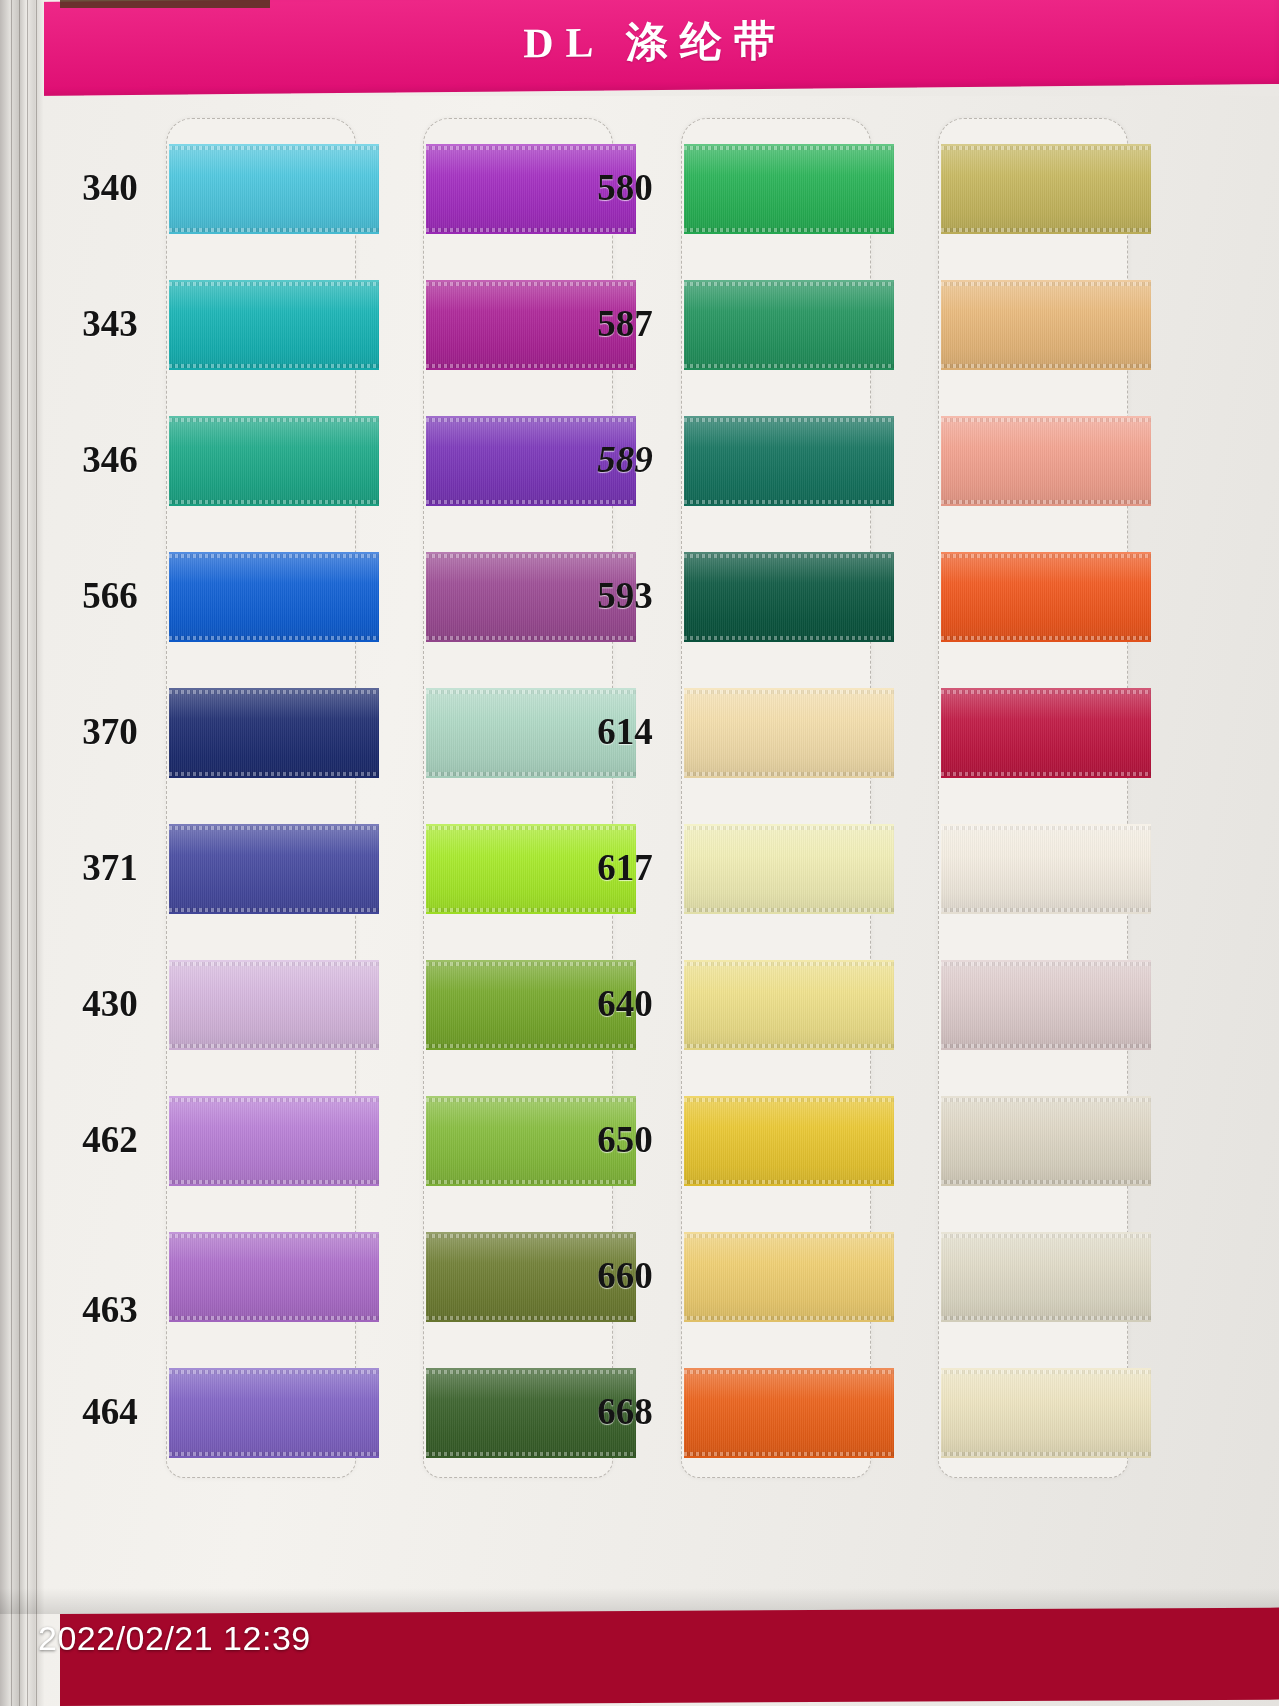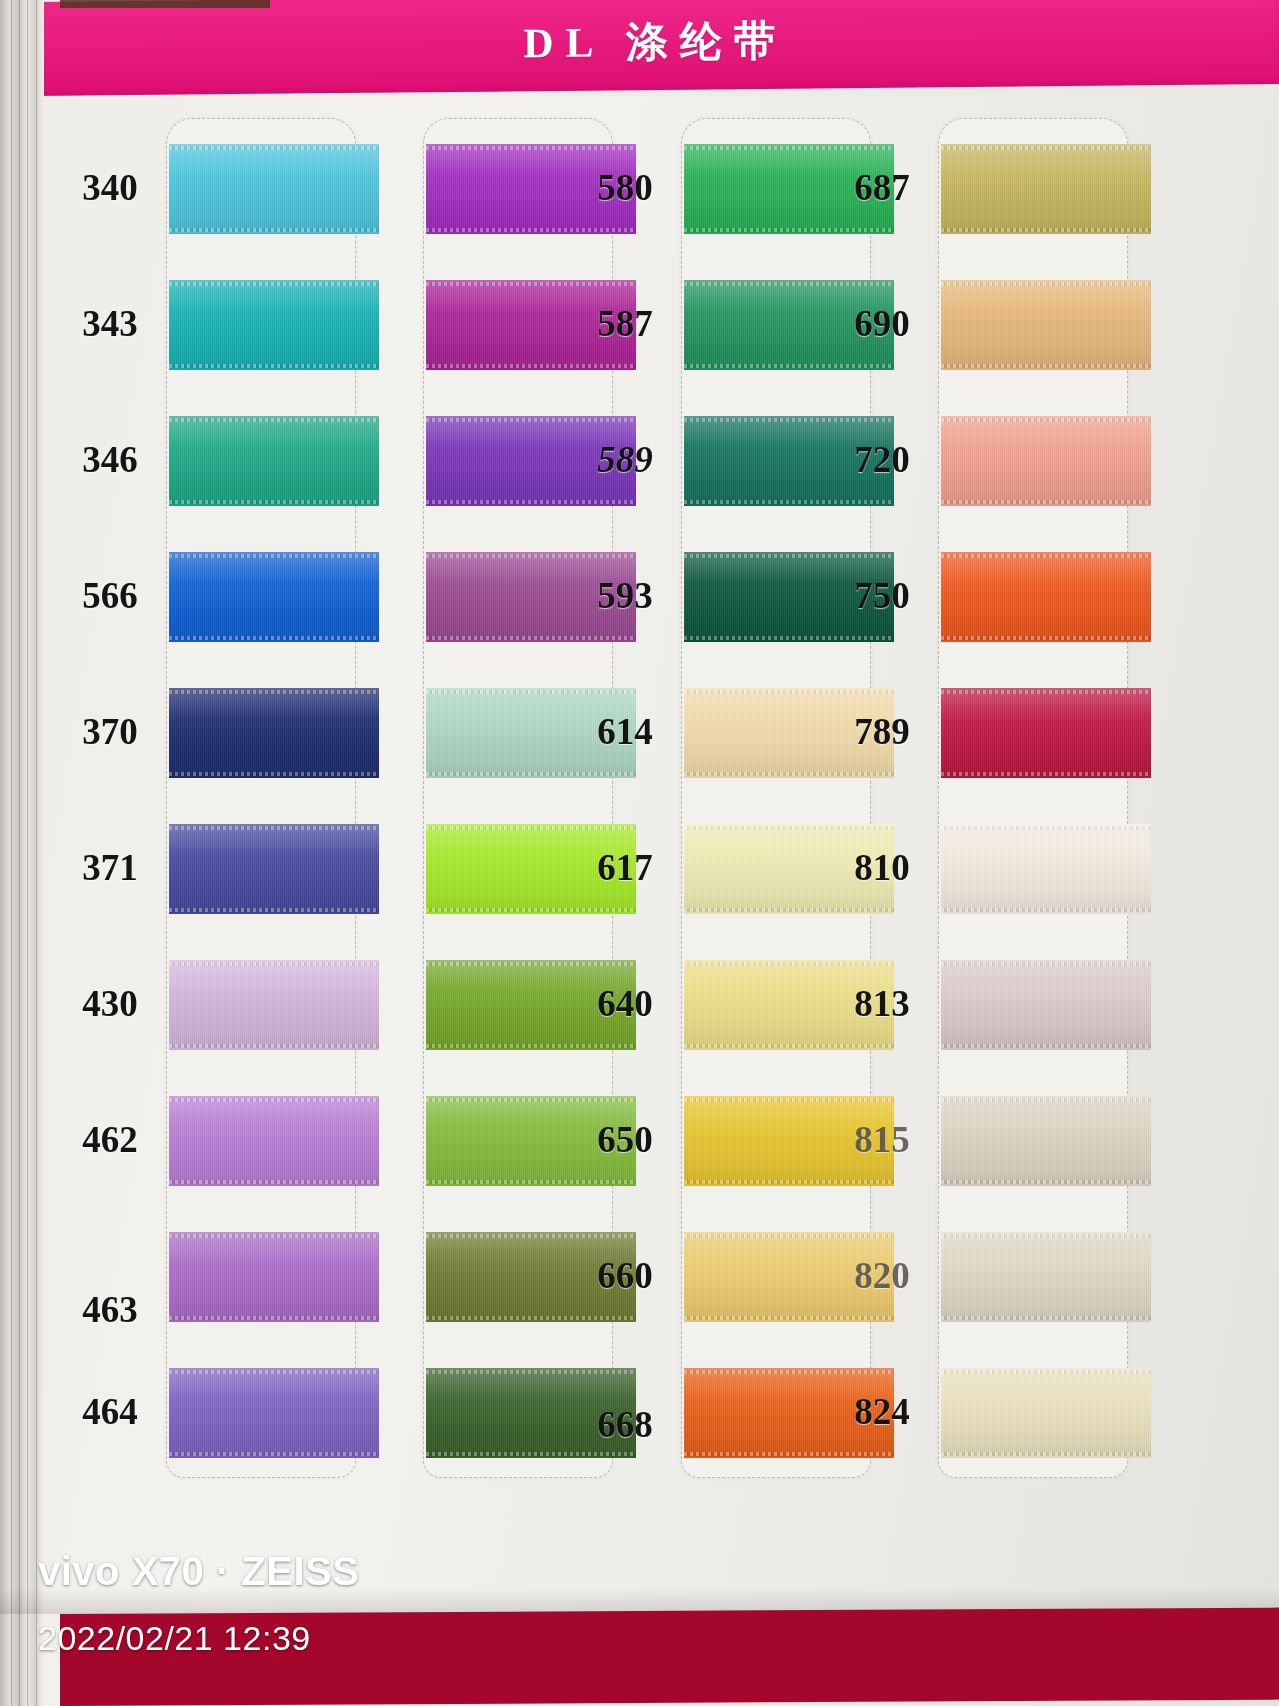--- a/index.html
+++ b/index.html
@@ -329,21 +329,21 @@
           <div class="labels">
             <div class="label" style="top: 51px;">580</div>
             <div class="label" style="top: 187px;">587</div>
             <div class="label" style="top: 323px; font-style: italic;">589</div>
             <div class="label" style="top: 459px;">593</div>
             <div class="label" style="top: 595px;">614</div>
             <div class="label" style="top: 731px;">617</div>
             <div class="label" style="top: 867px;">640</div>
             <div class="label" style="top: 1003px;">650</div>
             <div class="label" style="top: 1139px;">660</div>
-            <div class="label" style="top: 1275px; margin-top: 13px;">668</div>
+            <div class="label" style="top: 1275px;">668</div>
           </div>
           <div class="swatch-strip">
             <div class="swatch" style="top: 25px; height: 90px; background: rgb(39, 178, 85);">
               <div class="edge-top"></div>
               <div class="sheen"></div>
               <div class="edge-bot"></div>
             </div>
             <div class="swatch" style="top: 161px; height: 90px; background: rgb(35, 148, 94);">
               <div class="edge-top"></div>
               <div class="sheen"></div>
@@ -385,32 +385,20 @@
               <div class="edge-bot"></div>
             </div>
             <div class="swatch" style="top: 1249px; height: 90px; background: rgb(234, 96, 24);">
               <div class="edge-top"></div>
               <div class="sheen"></div>
               <div class="edge-bot"></div>
             </div>
           </div>
         </div>
         <div class="col col-3">
-          <div class="labels">
-            <div class="label" style="top: 51px;">687</div>
-            <div class="label" style="top: 187px;">690</div>
-            <div class="label" style="top: 323px;">720</div>
-            <div class="label" style="top: 459px;">750</div>
-            <div class="label" style="top: 595px;">789</div>
-            <div class="label" style="top: 731px;">810</div>
-            <div class="label" style="top: 867px;">813</div>
-            <div class="label faded" style="top: 1003px;">815</div>
-            <div class="label faded" style="top: 1139px;">820</div>
-            <div class="label" style="top: 1275px;">824</div>
-          </div>
           <div class="swatch-strip">
             <div class="swatch" style="top: 25px; height: 90px; background: rgb(198, 183, 94);">
               <div class="edge-top"></div>
               <div class="sheen"></div>
               <div class="edge-bot"></div>
             </div>
             <div class="swatch" style="top: 161px; height: 90px; background: rgb(232, 184, 122);">
               <div class="edge-top"></div>
               <div class="sheen"></div>
               <div class="edge-bot"></div>
@@ -456,16 +444,15 @@
               <div class="edge-bot"></div>
             </div>
           </div>
         </div>
       </div>
   </div>
 
   <div class="bottom-shadow"></div>
   <div class="bottom-band"></div>
 
-  <div class="wm wm-brand">vivo X70 · ZEISS</div>
   <div class="wm wm-time">2022/02/21 12:39</div>
 
 </div>
 
 </body></html>

